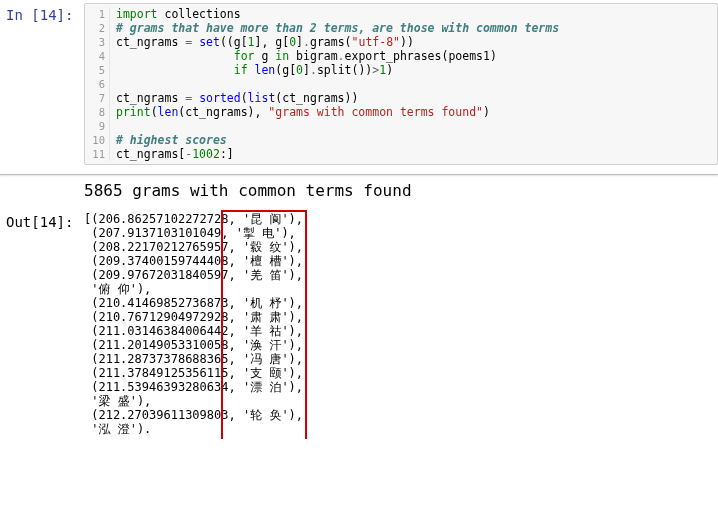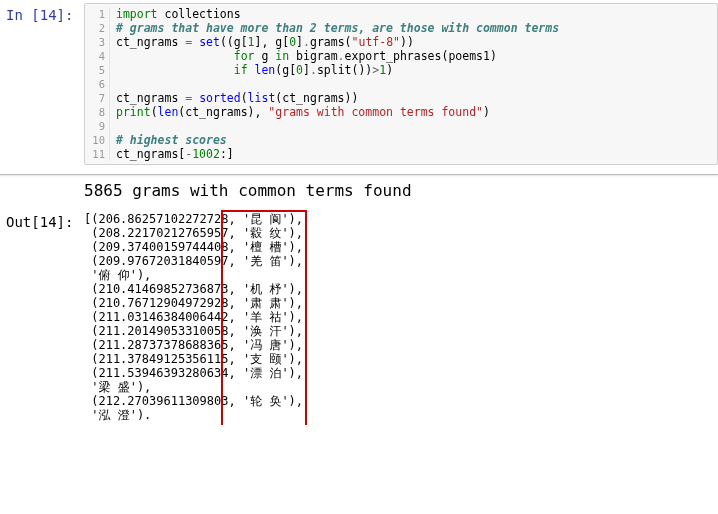--- a/index.html
+++ b/index.html
@@ -154,20 +154,21 @@
 <div class="cell">
   <div class="prompt"></div>
   <div class="stdout">5865 grams with common terms found</div>
 </div>
 
 <div class="cell">
   <div class="prompt out">Out[14]:</div>
   <div class="result-area" id="result-rows">
     <div class="redbox" id="redbox" style="left: 137px; top: 0px; width: 82px; height: 256px;"></div>
   <div class="result-row"><span class="result-left">[(206.86257102272728,</span><span class="result-right"> '昆 阆'),</span></div>
+      <div class="result-row"><span class="result-left"> (207.9137103101049,</span><span class="result-right"> '掣 电'),</span></div>
       <div class="result-row"><span class="result-left"> (208.22170212765957,</span><span class="result-right"> '縠 纹'),</span></div>
       <div class="result-row"><span class="result-left"> (209.37400159744408,</span><span class="result-right"> '檀 槽'),</span></div>
       <div class="result-row"><span class="result-left"> (209.97672031840597,</span><span class="result-right"> '羌 笛'),</span></div>
       <div class="result-row"><span class="result-right"> '俯 仰'),</span></div>
       <div class="result-row"><span class="result-left"> (210.41469852736873,</span><span class="result-right"> '机 杼'),</span></div>
       <div class="result-row"><span class="result-left"> (210.76712904972928,</span><span class="result-right"> '肃 肃'),</span></div>
       <div class="result-row"><span class="result-left"> (211.03146384006442,</span><span class="result-right"> '羊 祜'),</span></div>
       <div class="result-row"><span class="result-left"> (211.20149053310058,</span><span class="result-right"> '涣 汗'),</span></div>
       <div class="result-row"><span class="result-left"> (211.28737378688365,</span><span class="result-right"> '冯 唐'),</span></div>
       <div class="result-row"><span class="result-left"> (211.37849125356115,</span><span class="result-right"> '支 颐'),</span></div>

